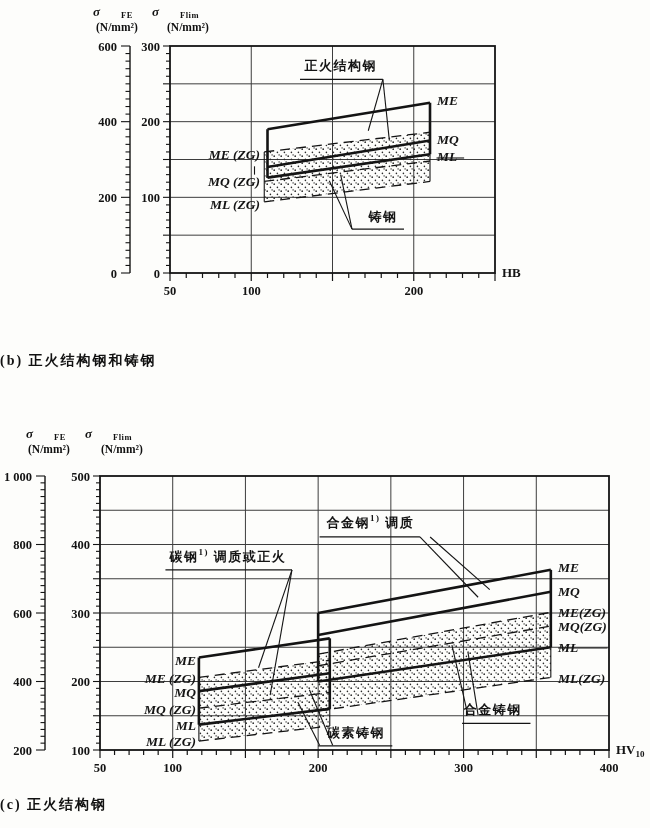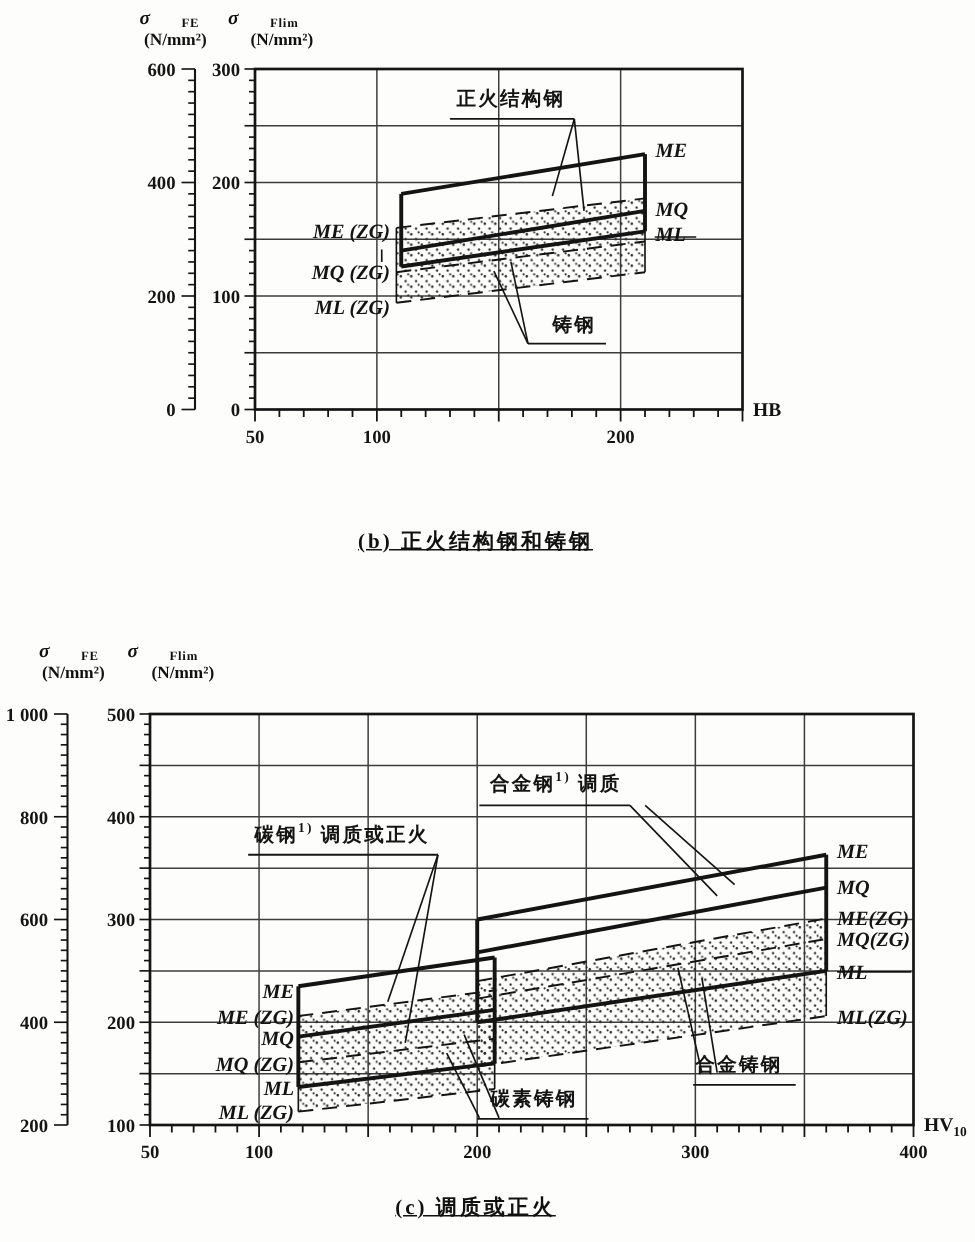--- a/index.html
+++ b/index.html
@@ -12,24 +12,23 @@
   .axis-title{
     position:absolute;font-size:13px;font-weight:bold;color:#111;
     white-space:nowrap;line-height:1;
   }
   .axis-title .sym{font-style:italic;font-size:13px;}
   .axis-title sub{font-size:8.5px;vertical-align:-2px;letter-spacing:.5px;padding-left:21px;}
   .axis-unit{
     position:absolute;font-size:11.5px;font-weight:bold;color:#111;white-space:nowrap;padding-left:22px;
   }
   .caption{
-    position:absolute;left:0;right:16px;text-align:center;
+    position:absolute;left:0;right:16px;
     font-size:14px;font-weight:bold;letter-spacing:2px;color:#111;
     font-family:"Liberation Serif","DejaVu Serif",serif;
-    text-decoration:underline;
   }
 </style>
 </head>
 <body>
 
 <div id="page">
 
   <svg id="fig-svg" width="650" height="828" viewBox="0 0 650 828">
     <defs>
       <pattern id="stip" width="7" height="7" patternUnits="userSpaceOnUse">
@@ -419,15 +418,15 @@
   <div class="axis-title" style="left:26px;top:427px;">
     <span class="sym">σ</span><sub>FE</sub>
   </div>
   <div class="axis-unit" style="left:6px;top:443px;">(N/mm²)</div>
   <div class="axis-title" style="left:85px;top:427px;">
     <span class="sym">σ</span><sub>Flim</sub>
   </div>
   <div class="axis-unit" style="left:79px;top:443px;">(N/mm²)</div>
 
   <div class="caption" style="top:352px;">(b)  正火结构钢和铸钢</div>
-  <div class="caption" style="top:796px;">(c)  调质或正火</div>
+  <div class="caption" style="top:796px;">(c)  正火结构钢</div>
 
 </div>
 
 </body></html>

